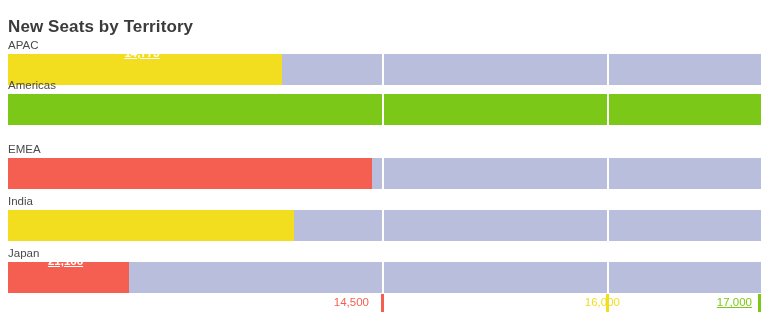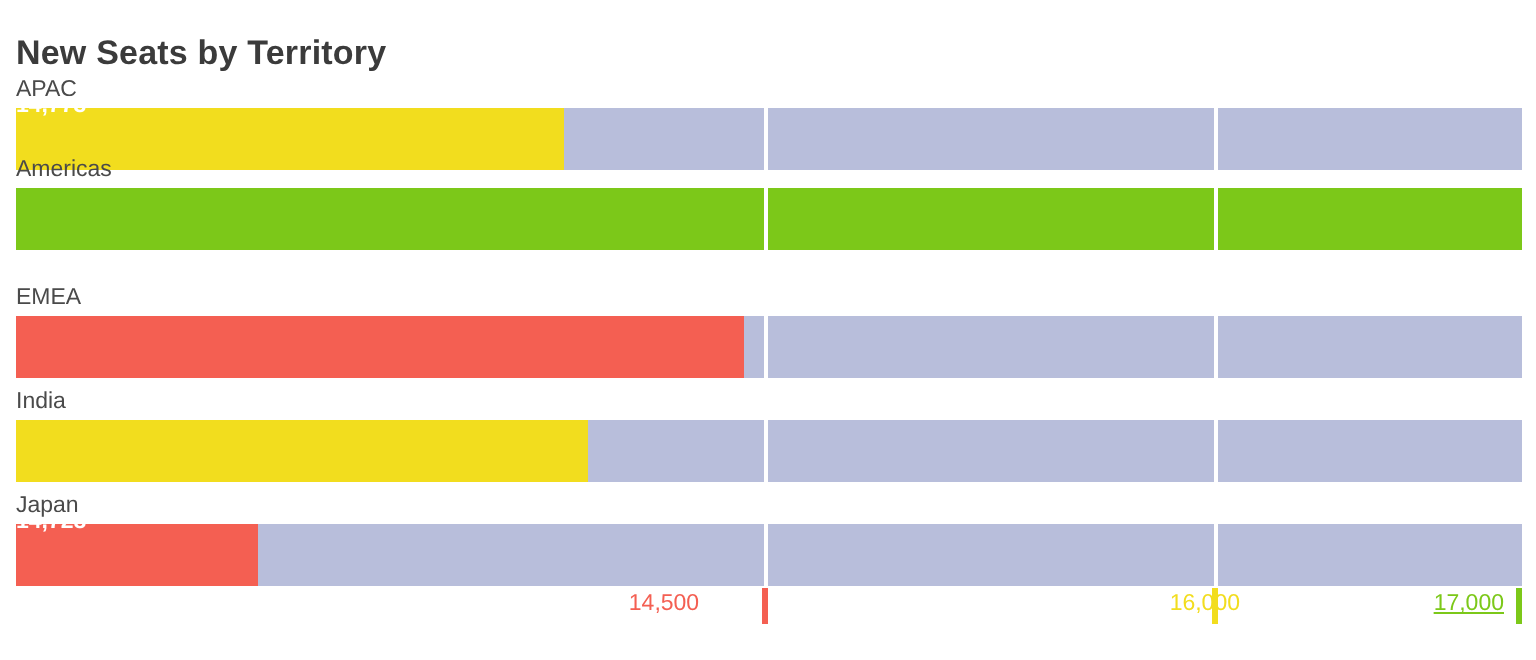--- a/index.html
+++ b/index.html
@@ -70,23 +70,24 @@
   }
   .bar-value {
     position: absolute;
     top: 0;
     height: 31px;
     line-height: 31px;
     font-size: 11.5px;
     font-weight: bold;
     color: #ffffff;
     white-space: nowrap;
-    text-align: left;
+    text-align: center;
     padding-right: 6px;
     box-sizing: border-box;
+    text-decoration: underline;
   }
   .track-gridline {
     position: absolute;
     top: 16px;
     width: 2px;
     height: 31px;
     background: #ffffff;
   }
   #axis-area {
     position: absolute;
@@ -150,26 +151,26 @@
         <div class="track-gridline" style="left: 382px;"></div>
         <div class="track-gridline" style="left: 607px;"></div>
       </div>
       <div class="chart-row" style="top: 208px;">
         <div class="row-label">Japan</div>
         <div class="bar-track">
           <div class="bar-fill" style="width: 121px; background: rgb(244, 95, 82);"></div>
         </div>
         <div class="track-gridline" style="left: 382px;"></div>
         <div class="track-gridline" style="left: 607px;"></div>
-        <div class="bar-value" style="left: 8px; width: 121px;">14,728</div>
+        <div class="bar-value" style="left: 8px; width: 121px;">21,166</div>
       </div>
     </div>
 
   <div id="axis-area">
       <div class="axis-tick-mark" style="left: 381px; background: rgb(244, 95, 82);"></div>
-      <div class="axis-tick-label" style="left: 282px; width: 100px; color: rgb(244, 95, 82); text-align: center;">14,500</div>
+      <div class="axis-tick-label" style="left: 269px; width: 100px; color: rgb(244, 95, 82);">14,500</div>
       <div class="axis-tick-mark" style="left: 606px; background: rgb(242, 221, 30);"></div>
       <div class="axis-tick-label" style="left: 520px; width: 100px; color: rgb(242, 221, 30);">16,000</div>
       <div class="axis-tick-mark" style="left: 758px; background: rgb(124, 200, 25);"></div>
       <div class="axis-tick-label" style="left: 652px; width: 100px; color: rgb(124, 200, 25); text-decoration: underline;">17,000</div>
     </div>
 
 </div>
 
 </body></html>

